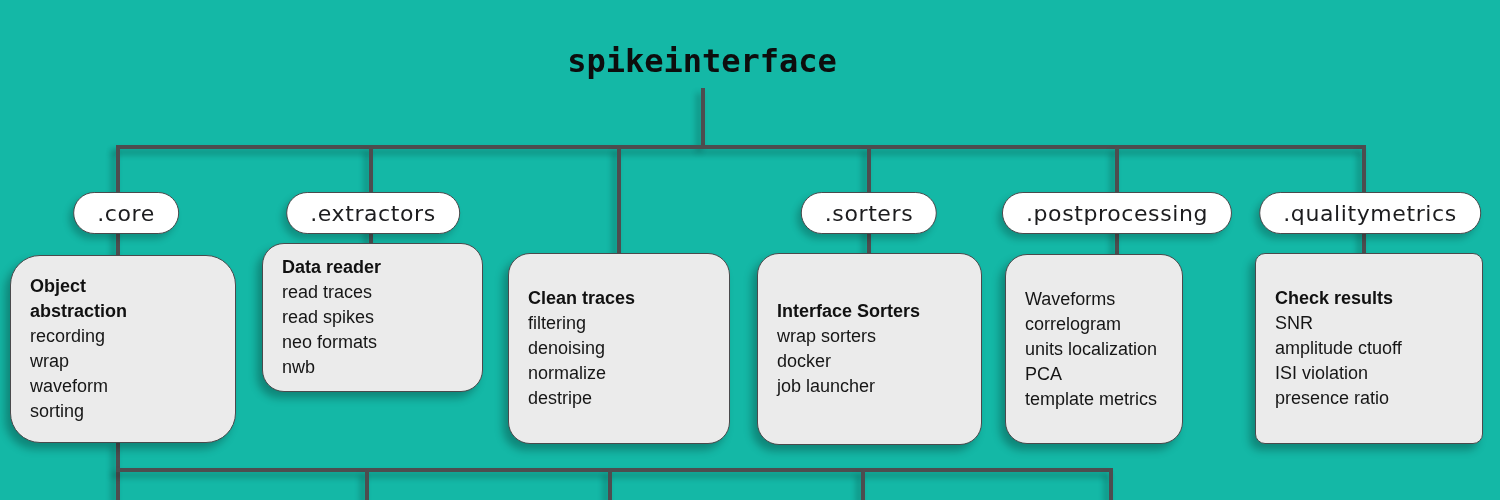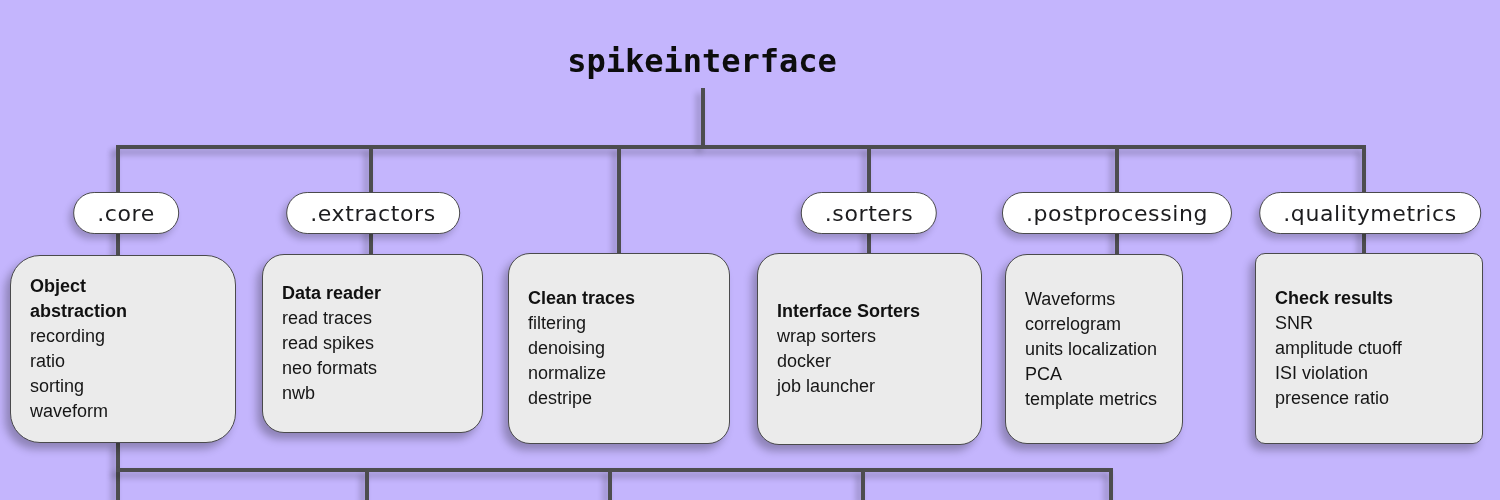--- a/index.html
+++ b/index.html
@@ -1,19 +1,19 @@
 <!DOCTYPE html>
 <html><head>
 <meta charset="utf-8">
 <style>
   html,body{margin:0;padding:0;background:#ffffff;}
   .canvas{
     position:relative;
     width:1500px;height:500px;
-    background:#c4b5fd;
+    background:#14b8a6;
     overflow:hidden;
     font-family:"Liberation Sans", sans-serif;
   }
   .title{
     position:absolute;
     top:42px;left:702px;
     transform:translateX(-50%);
     font-family:"DejaVu Sans Mono", monospace;
     font-weight:bold;
     font-size:32px;
@@ -108,26 +108,26 @@
   <div class="pill" style="left:1117px;">
     <span>.postprocessing</span>
   </div>
   <div class="pill" style="left:1370px;">
     <span>.qualitymetrics</span>
   </div>
 
   <div class="box" style="left:10px;top:255px;width:226px;height:188px;border-radius:30px;">
     <div class="box-heading narrow">Object abstraction</div>
     <div class="box-line">recording</div>
-    <div class="box-line">ratio</div>
+    <div class="box-line">wrap</div>
+    <div class="box-line">waveform</div>
     <div class="box-line">sorting</div>
-    <div class="box-line">waveform</div>
   </div>
 
-  <div class="box" style="left:262px;top:254px;width:221px;height:179px;">
+  <div class="box" style="left:262px;top:243px;width:221px;height:149px;">
     <div class="box-heading">Data reader</div>
     <div class="box-line">read traces</div>
     <div class="box-line">read spikes</div>
     <div class="box-line">neo formats</div>
     <div class="box-line">nwb</div>
   </div>
 
   <div class="box" style="left:508px;top:253px;width:222px;height:191px;">
     <div class="box-heading">Clean traces</div>
     <div class="box-line">filtering</div>

